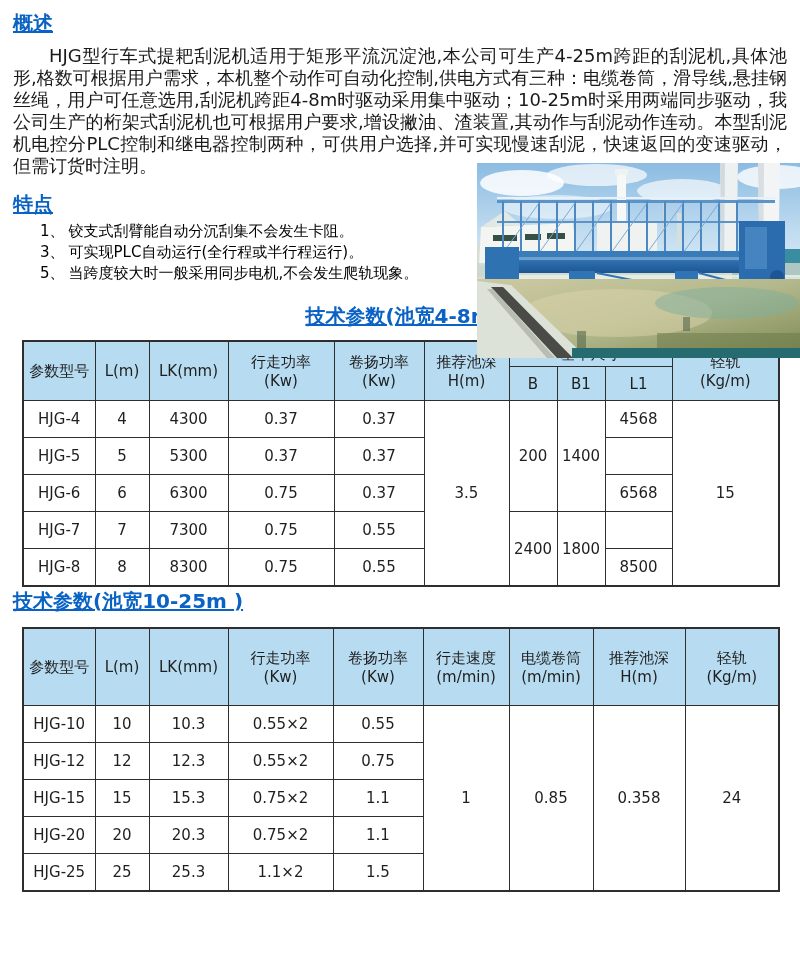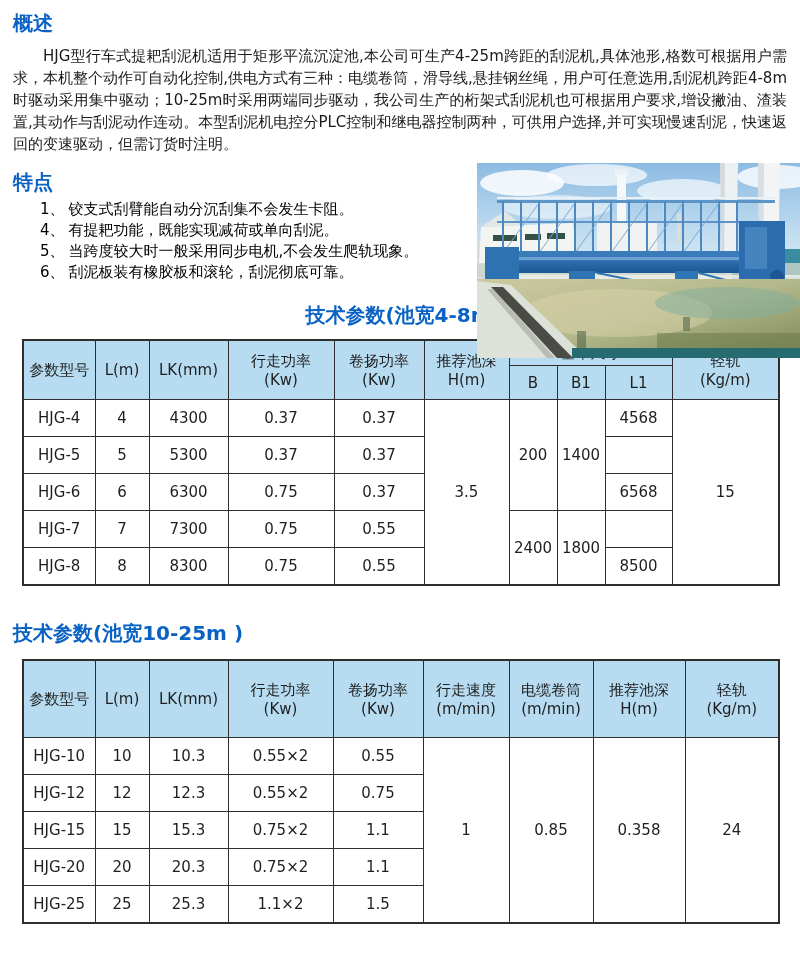--- a/index.html
+++ b/index.html
@@ -10,28 +10,29 @@
     font-family:"DejaVu Sans","Liberation Sans",sans-serif;
     color:#1c1c1c;
     overflow:hidden;
   }
   .sec-heading{
     margin:0 0 0 13px;
     font-size:20px;
     font-weight:bold;
     color:#0a63c4;
     line-height:28px;
+    text-decoration:underline;
   }
   .h-overview{padding-top:9px;}
   .h-features{margin-top:13px;}
   .h-params1{margin-top:18px;text-align:center;}
-  .h-params2{margin-top:33px;}
+  .h-params2{}
   .overview-text{
     margin:8px 13px 0 13px;
-    font-size:15px;
+    font-size:18px;
     line-height:22px;
     text-align:justify;
     text-indent:2em;
     color:#1a1a1a;
   }
   .features-list{
     margin:3px 0 0 40px;
     width:440px;
   }
   .feature-item{
@@ -77,23 +78,22 @@
 <body>
 
 <div class="page">
 
   <h2 class="sec-heading h-overview">概述</h2>
   <p class="overview-text">HJG型行车式提耙刮泥机适用于矩形平流沉淀池,本公司可生产4-25m跨距的刮泥机,具体池形,格数可根据用户需求，本机整个动作可自动化控制,供电方式有三种：电缆卷筒，滑导线,悬挂钢丝绳，用户可任意选用,刮泥机跨距4-8m时驱动采用集中驱动；10-25m时采用两端同步驱动，我公司生产的桁架式刮泥机也可根据用户要求,增设撇油、渣装置,其动作与刮泥动作连动。本型刮泥机电控分PLC控制和继电器控制两种，可供用户选择,并可实现慢速刮泥，快速返回的变速驱动，但需订货时注明。</p>
 
   <h2 class="sec-heading h-features">特点</h2>
   <div class="features-list">
     <div class="feature-item"><span class="feature-num">1、</span><span>铰支式刮臂能自动分沉刮集不会发生卡阻。</span></div>
-    <div class="feature-item"><span class="feature-num">4、</span><span>有提耙功能，既能实现减荷或单向刮泥。</span></div>
+    <div class="feature-item"><span class="feature-num">3、</span><span>可实现PLC自动运行(全行程或半行程运行)。</span></div>
     <div class="feature-item"><span class="feature-num">5、</span><span>当跨度较大时一般采用同步电机,不会发生爬轨现象。</span></div>
-    <div class="feature-item"><span class="feature-num">6、</span><span>刮泥板装有橡胶板和滚轮，刮泥彻底可靠。</span></div>
   </div>
 
   <svg class="photo" viewBox="0 0 323 195" preserveAspectRatio="none" xmlns="http://www.w3.org/2000/svg">
     <defs>
       <linearGradient id="sky" x1="0" y1="0" x2="0" y2="1">
         <stop offset="0" stop-color="#8cbbe2"></stop>
         <stop offset="0.55" stop-color="#c2ddf0"></stop>
         <stop offset="1" stop-color="#e6f1f8"></stop>
       </linearGradient>
       <linearGradient id="water" x1="0" y1="0" x2="1" y2="1">

